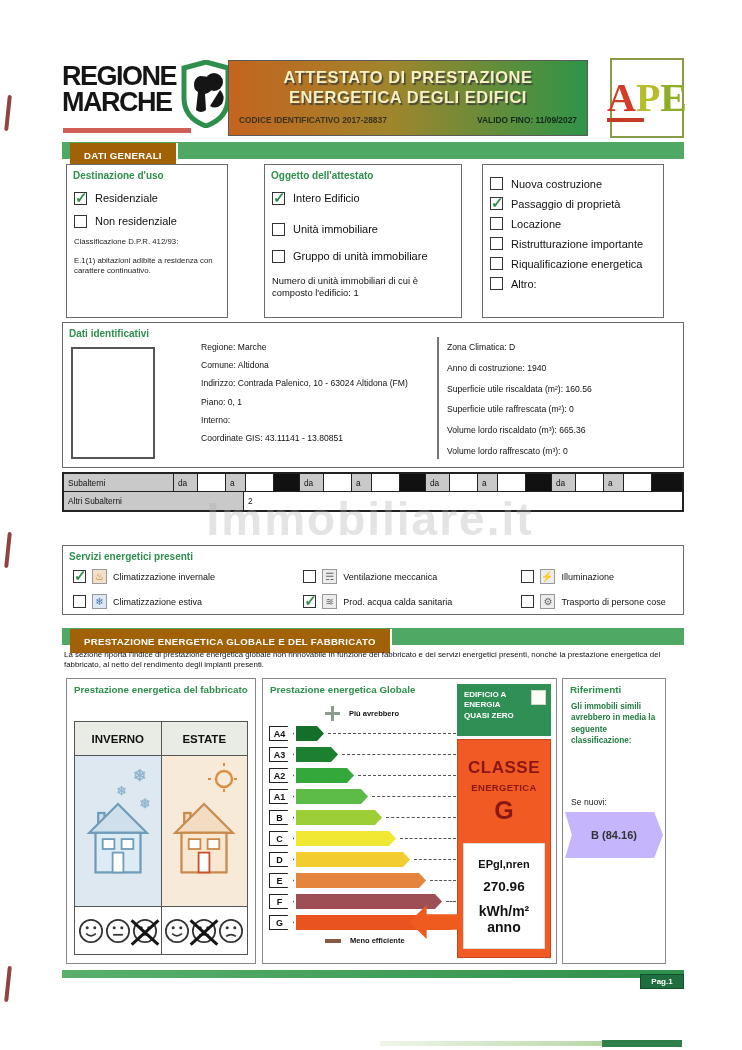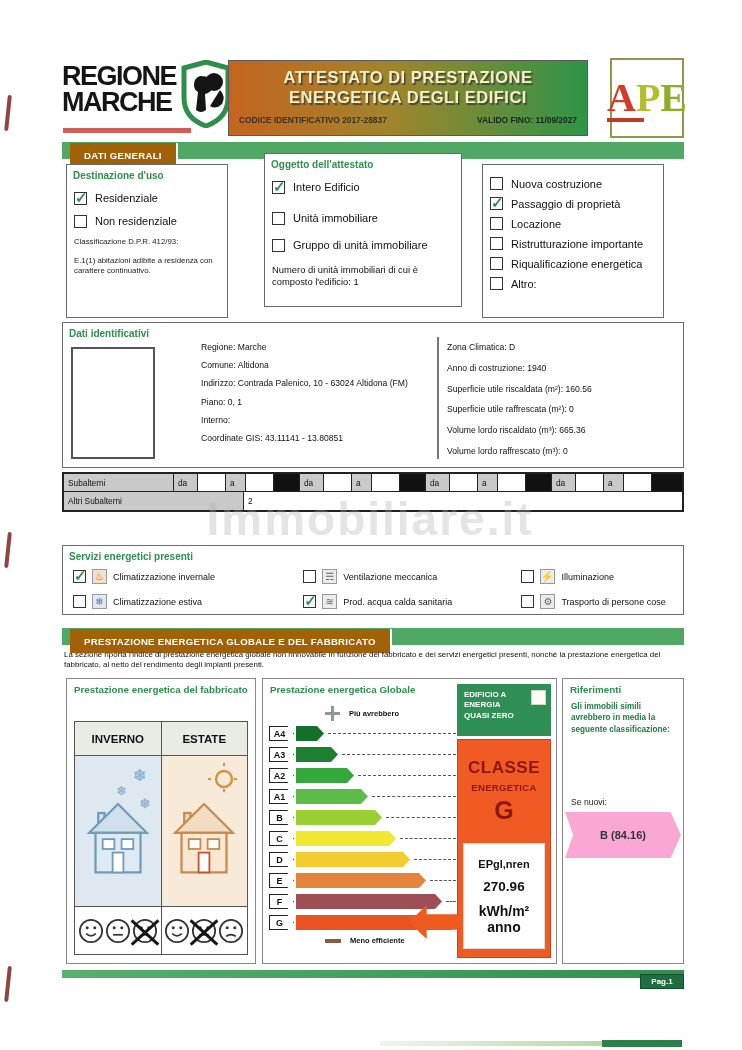--- a/index.html
+++ b/index.html
@@ -32,21 +32,21 @@
   .section-label { position:absolute; left:8px; top:1px; bottom:1px; background:#a16207; color:#fff; font-weight:bold; font-size:9.6px;
     display:flex; align-items:center; padding:12px 14px; border-right:2.5px solid #fff; letter-spacing:.3px; white-space:nowrap; }
   #bar-dati { top:142px; }
   #bar-prest { top:628px; }
   .section-desc { position:absolute; left:64px; top:650px; width:620px; font-size:7.9px; line-height:1.3; color:#111; }
 
   
   .box { position:absolute; border:1.5px solid #6a6a6a; background:#fff; }
   .box-title { color:#2e8f4c; font-weight:bold; font-size:10px; padding:5px 6px 0; line-height:1.15; }
   #box-dest   { left:66px;  top:164px; width:162px; height:154px; }
-  #box-ogg    { left:264px; top:153px; width:198px; height:154px; }
+  #box-ogg    { left:264px; top:164px; width:198px; height:154px; }
   #box-motivo { left:482px; top:164px; width:182px; height:154px; }
   .check-row { display:flex; align-items:center; gap:8px; padding:0 7px; margin-top:10px; font-size:11px; color:#111; }
   .check-row.tight { margin-top:7px; }
   .cb { width:13px; height:13px; border:1.6px solid #333; background:#fff; flex:none; position:relative; }
   .cb.checked::after { content:"✓"; position:absolute; left:0; top:-4px; font-size:15px; font-weight:bold; color:#2e8f4c; }
   .fine { font-size:7.8px; color:#222; padding:0 7px; margin-top:9px; line-height:1.3; }
   .numero { font-size:9.4px; color:#111; padding:0 7px; margin-top:12px; line-height:1.35; }
 
   
   #box-ident { left:62px; top:322px; width:622px; height:146px; }
@@ -70,21 +70,21 @@
   .serv-grid { position:absolute; left:10px; top:23px; right:4px; display:grid; grid-template-columns:38% 36% 26%; row-gap:10px; }
   .serv-item { display:flex; align-items:center; gap:6px; font-size:9px; }
   .serv-icon { width:15px; height:15px; border:1px solid #999; background:#ececec; display:flex; align-items:center; justify-content:center; font-size:10px; color:#666; flex:none; }
   .serv-icon.heat { color:#c0702a; background:#f3e0c6; }
   .serv-icon.cool { color:#4a7ab5; background:#dfe9f5; }
 
   
   .panel { position:absolute; top:678px; height:286px; border:1.5px solid #888; background:#fff; }
   #panel-fab  { left:66px;  width:190px; }
   #panel-glob { left:262px; width:295px; }
-  #panel-rif  { left:562px; width:122px; }
+  #panel-rif  { left:562px; width:104px; }
   .panel-title { color:#2e8f4c; font-weight:bold; font-size:9.8px; padding:5px 7px 0; line-height:1.2; }
 
   
   .fab-table { position:absolute; left:7px; top:42px; width:174px; height:234px; border:1.5px solid #555; display:flex; }
   .fab-col { flex:1; display:flex; flex-direction:column; min-width:0; }
   .fab-col + .fab-col { border-left:1.5px solid #555; }
   .fab-head { height:34px; background:#e9ece4; border-bottom:1.5px solid #555; display:flex; align-items:center; justify-content:center; font-weight:bold; font-size:11.5px; color:#111; }
   .fab-body { flex:1; position:relative; }
   .fab-body.winter { background:#dde8f0; }
   .fab-body.summer { background:#f8ead9; }
@@ -123,21 +123,21 @@
     display:flex; flex-direction:column; justify-content:center; gap:9px; }
   .ep-label { font-size:11px; font-weight:bold; }
   .ep-value { font-size:13.5px; font-weight:bold; }
   .ep-unit  { font-size:14px;  font-weight:bold; }
   .big-arrow { position:absolute; left:146px; top:226px; width:52px; height:34px; background:#ef5a1f;
     clip-path:polygon(34% 0,34% 27%,100% 27%,100% 73%,34% 73%,34% 100%,0 50%); }
 
   
   .rif-text { font-size:8.2px; font-weight:bold; color:#1f7a40; padding:5px 8px 0; line-height:1.4; }
   .se-nuovi { position:absolute; left:8px; top:118px; font-size:8.6px; color:#222; }
-  .rif-arrow { position:absolute; left:2px; right:2px; top:133px; height:46px; background:#f9a8d4;
+  .rif-arrow { position:absolute; left:2px; right:2px; top:133px; height:46px; background:#c4b5fd;
     clip-path:polygon(0 0,91% 0,100% 50%,91% 100%,0 100%,7% 50%);
     display:flex; align-items:center; justify-content:center; font-size:11px; font-weight:bold; color:#333; }
 
   
   .footer-bar { position:absolute; left:62px; top:970px; width:622px; height:8px; background:linear-gradient(90deg,#58b06c,#2f8f4c); }
   .page-badge { position:absolute; left:640px; top:974px; width:44px; height:15px; background:#1f6e3f; border:1px solid #11502c; color:#fff; font-size:8px; font-weight:bold; display:flex; align-items:center; justify-content:center; }
   .next-bar-light { position:absolute; left:380px; top:1041px; width:224px; height:5px; background:linear-gradient(90deg,#f0f6ea,#b9d8a8); }
   .next-bar-dark  { position:absolute; left:602px; top:1040px; width:80px; height:7px; background:#2f7f4b; }
 </style>
 </head>

